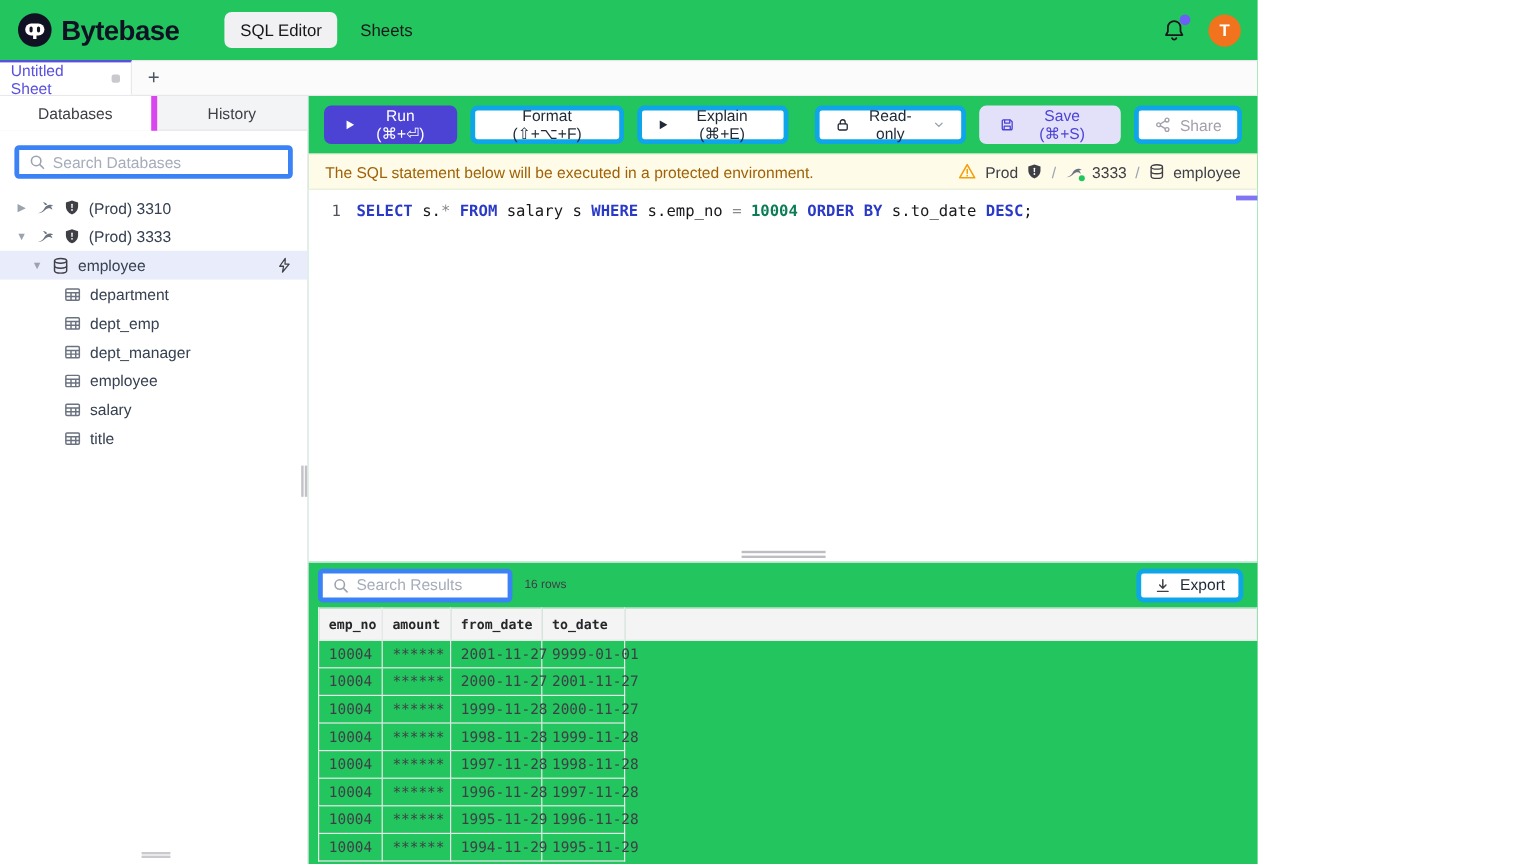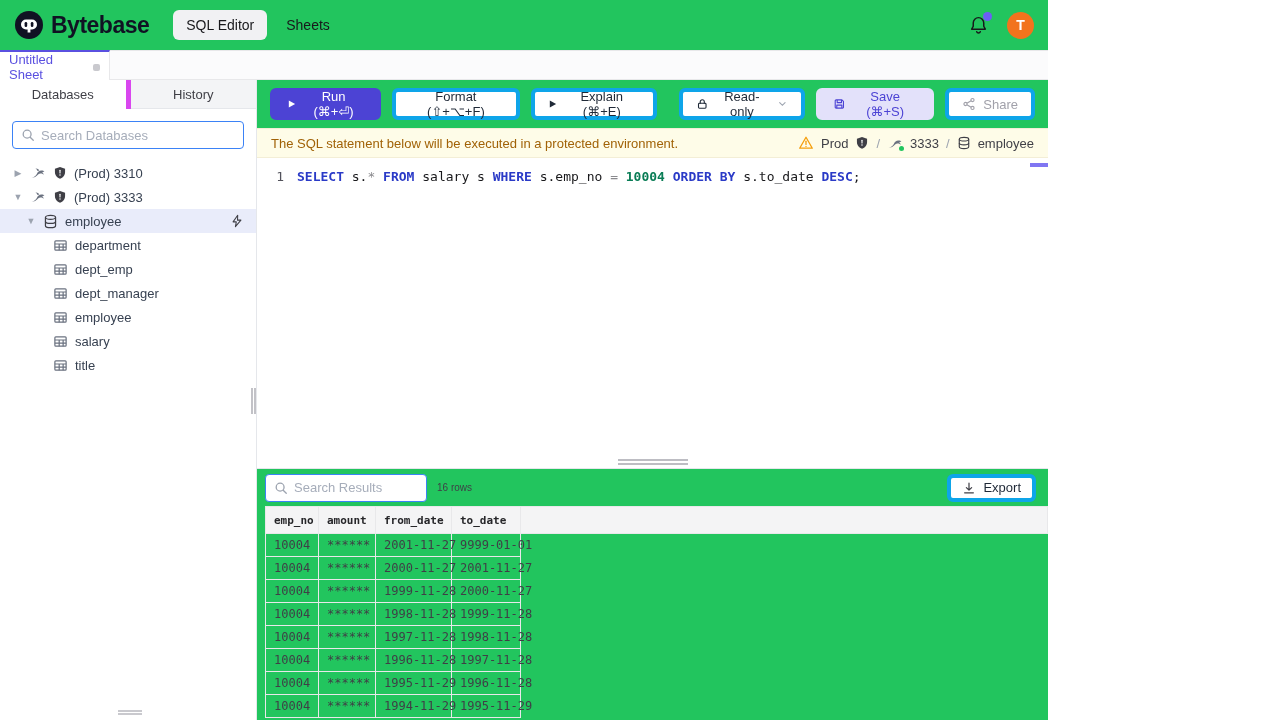--- a/index.html
+++ b/index.html
@@ -7,45 +7,45 @@
   .app {
     width:1048px; height:720px; position:relative; overflow:hidden;
     font-family:"Liberation Sans", sans-serif; color:#1f2937; background:#22c55e;
   }
   svg { display:block; }
 
   
   .top-header { height:50px; display:flex; align-items:center; padding:0 14px; }
   .brand { display:flex; align-items:center; gap:7px; }
   .brand-name { font-size:23px; font-weight:800; letter-spacing:-0.5px; color:#101223; }
-  .top-nav { margin-left:24px; display:flex; align-items:center; gap:6px; }
+  .top-nav { margin-left:38px; display:flex; align-items:center; gap:6px; }
   .nav-pill { font-size:14px; color:#18181b; padding:7px 13px; border-radius:6px; cursor:pointer; }
   .nav-pill.active { background:#f1f1f3; }
   .header-spacer { flex:1; }
   .bell-wrap { position:relative; margin-right:18px; cursor:pointer; }
   .bell-dot { position:absolute; top:-3px; right:-3px; width:9px; height:9px; border-radius:50%; background:#6d5ef5; }
   .avatar { width:27px; height:27px; border-radius:50%; background:#f2731d; color:#fff;
             display:flex; align-items:center; justify-content:center; font-size:14px; font-weight:700; cursor:pointer; }
 
   
-  .tab-strip { height:30px; background:#fbfbfc; border-top:1px solid #e8e8ea; border-bottom:1px solid #e8e8ea; display:flex; align-items:stretch;flex-direction:column; }
+  .tab-strip { height:30px; background:#fbfbfc; border-top:1px solid #e8e8ea; border-bottom:1px solid #e8e8ea; display:flex; align-items:stretch; }
   .sheet-tab { width:110px; margin-top:-1px; background:#fff; border-top:2px solid #5a50e0; border-right:1px solid #e8e8ea;
                display:flex; align-items:center; gap:8px; padding:0 9px; font-size:13px; color:#5a50e0; cursor:pointer; }
   .sheet-dirty-dot { margin-left:auto; width:7px; height:7px; border-radius:2px; background:#c9c9ce; }
   .add-tab { width:36px; display:flex; align-items:center; justify-content:center; color:#4b5563; font-size:17px; cursor:pointer; }
 
   
   .body { display:flex; height:640px; }
 
   
   .sidebar { width:257px; flex:none; border-right:1px solid #e5e7eb; position:relative; background:#fff; }
   .side-tabs { display:flex; height:29px; background:#f3f4f6; border-bottom:1px solid #e5e7eb; font-size:13px; }
   .side-tab { flex:1; display:flex; align-items:center; justify-content:center; color:#3f3f46; cursor:pointer; }
   .side-tab.active { background:#fff; border-right:5px solid #d946ef; font-weight:500; margin-bottom:-1px; }
-  .search-box { margin:12px; height:28px; border:1px solid #3b82f6; border-radius:4px;
+  .search-box { margin:12px; height:28px; border:4px solid #3b82f6; border-radius:4px;
                 display:flex; align-items:center; gap:6px; padding:0 8px; color:#9ca3af; background:#fff; }
   .search-box input { border:none; outline:none; flex:1; font-size:13px; font-family:inherit; color:#374151; background:transparent; }
   .search-box input::placeholder { color:#a6adba; }
   .tree { font-size:13px; color:#374151; }
   .tree-row { height:24px; display:flex; align-items:center; gap:7px; padding-left:13px; cursor:pointer; white-space:nowrap; }
   .tree-row .caret { width:10px; color:#9ca3af; font-size:9px; flex:none; text-align:center; }
   .tree-row.db-row { padding-left:26px; background:#e9ecfa; }
   .tree-row.tbl-row { padding-left:53px; }
   .bolt-btn { margin-left:auto; margin-right:12px; }
 

